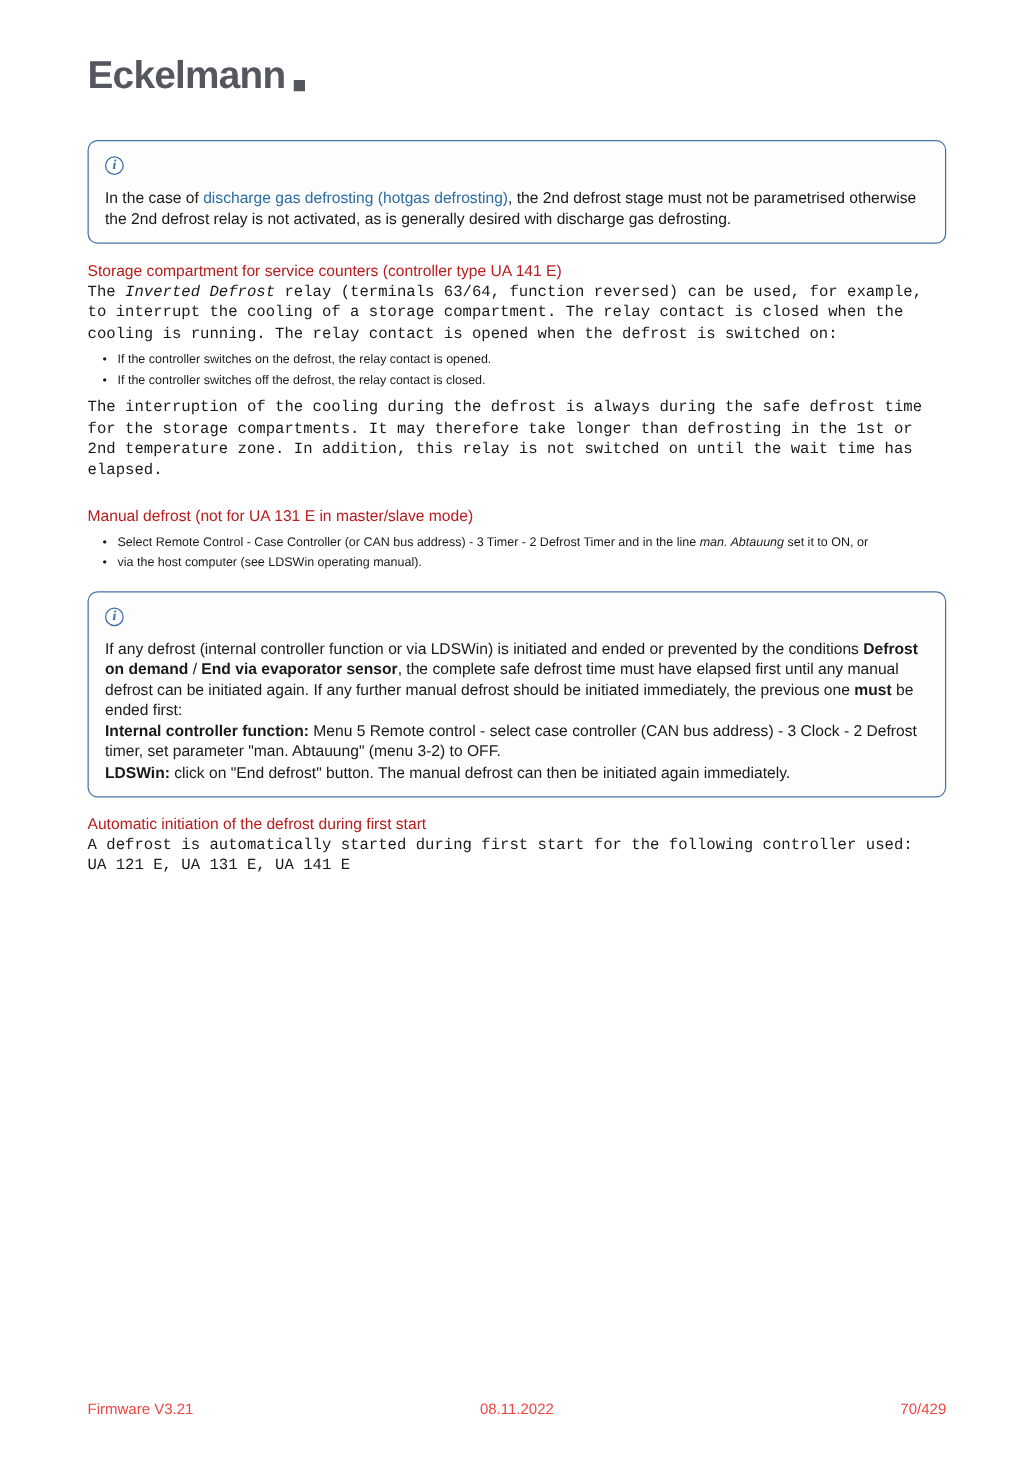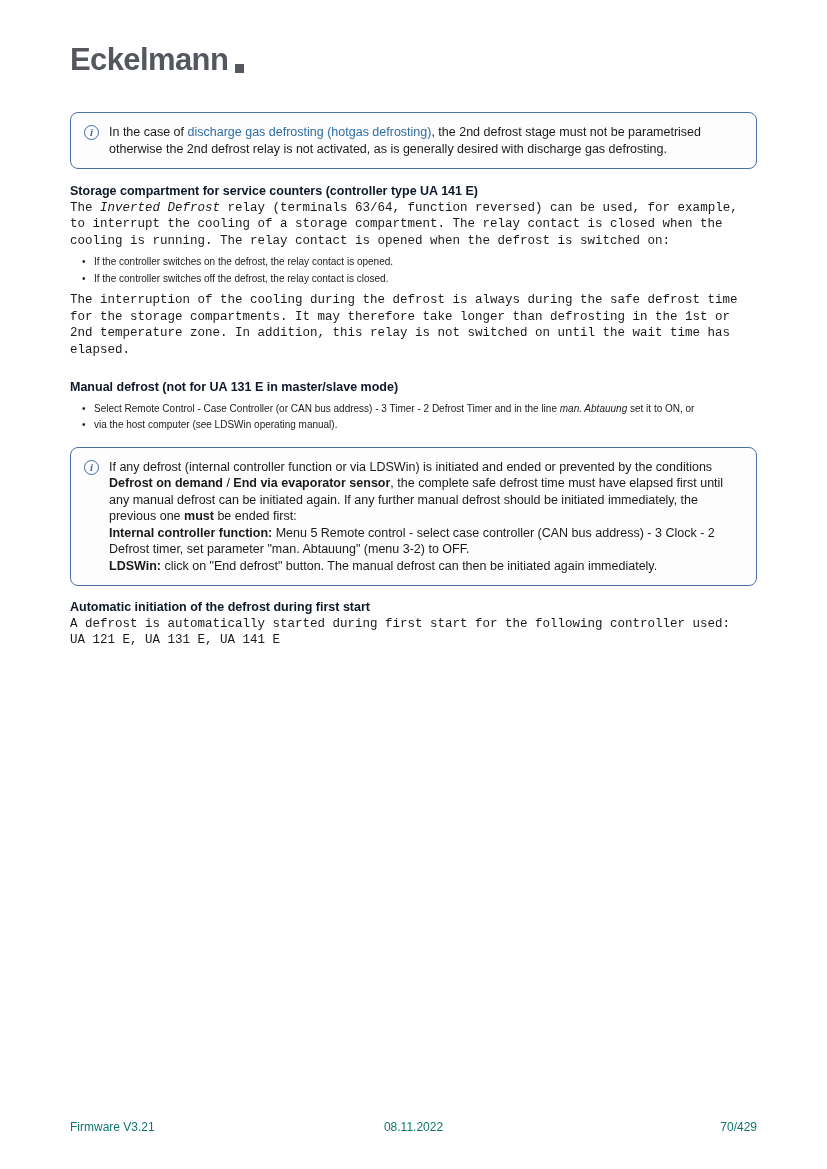--- a/index.html
+++ b/index.html
@@ -44,20 +44,21 @@
   }
 
   
   .note {
     border: 1px solid var(--note-border, #4a72a8);
     border-radius: 8px;
     padding: 11px 14px 11px 13px;
     display: flex;
     gap: 10px;
     background: #fdfdfd;
+    flex-direction: column;
   }
   .note-1 { margin-top: 37px; }
   .note-2 { margin-top: 13px; }
   .note-icon {
     flex: 0 0 auto;
     width: 15px;
     height: 15px;
     border: 1.5px solid var(--note-accent, #3c6ca8);
     border-radius: 50%;
     color: var(--note-accent, #3c6ca8);
@@ -72,22 +73,22 @@
   .note-icon::before { content: "i"; font-style: italic; font-weight: 700; }
   .note-text {
     font-size: 12.5px;
     line-height: 16.5px;
   }
 
   
   .heading {
     font-size: 12.5px;
     line-height: 16.5px;
-    font-weight: 700;
-    color: #0f172a;
+    font-weight: 400;
+    color: #b91c1c;
   }
   .h-1 { margin-top: 14px; }
   .h-2 { margin-top: 21px; }
   .h-3 { margin-top: 13px; }
   .para {
     font-size: 12.5px;
     line-height: 16.5px;
     font-family: Liberation Mono, monospace;
   }
   .bullets {
@@ -110,21 +111,21 @@
   .link { color: var(--link, #2e6da4); cursor: pointer; }
 
   
   .footer {
     position: absolute;
     left: 70px;
     right: 70px;
     bottom: 33px;
     height: 16px;
     font-size: 12px;
-    color: #0f766e;
+    color: #ef4444;
   }
   .footer .f-left   { position: absolute; left: 0; }
   .footer .f-center { position: absolute; left: 50%; transform: translateX(-50%); }
   .footer .f-right  { position: absolute; right: 0; }
 </style>
 </head>
 <body>
 
 <div class="page">
   <div class="content">

